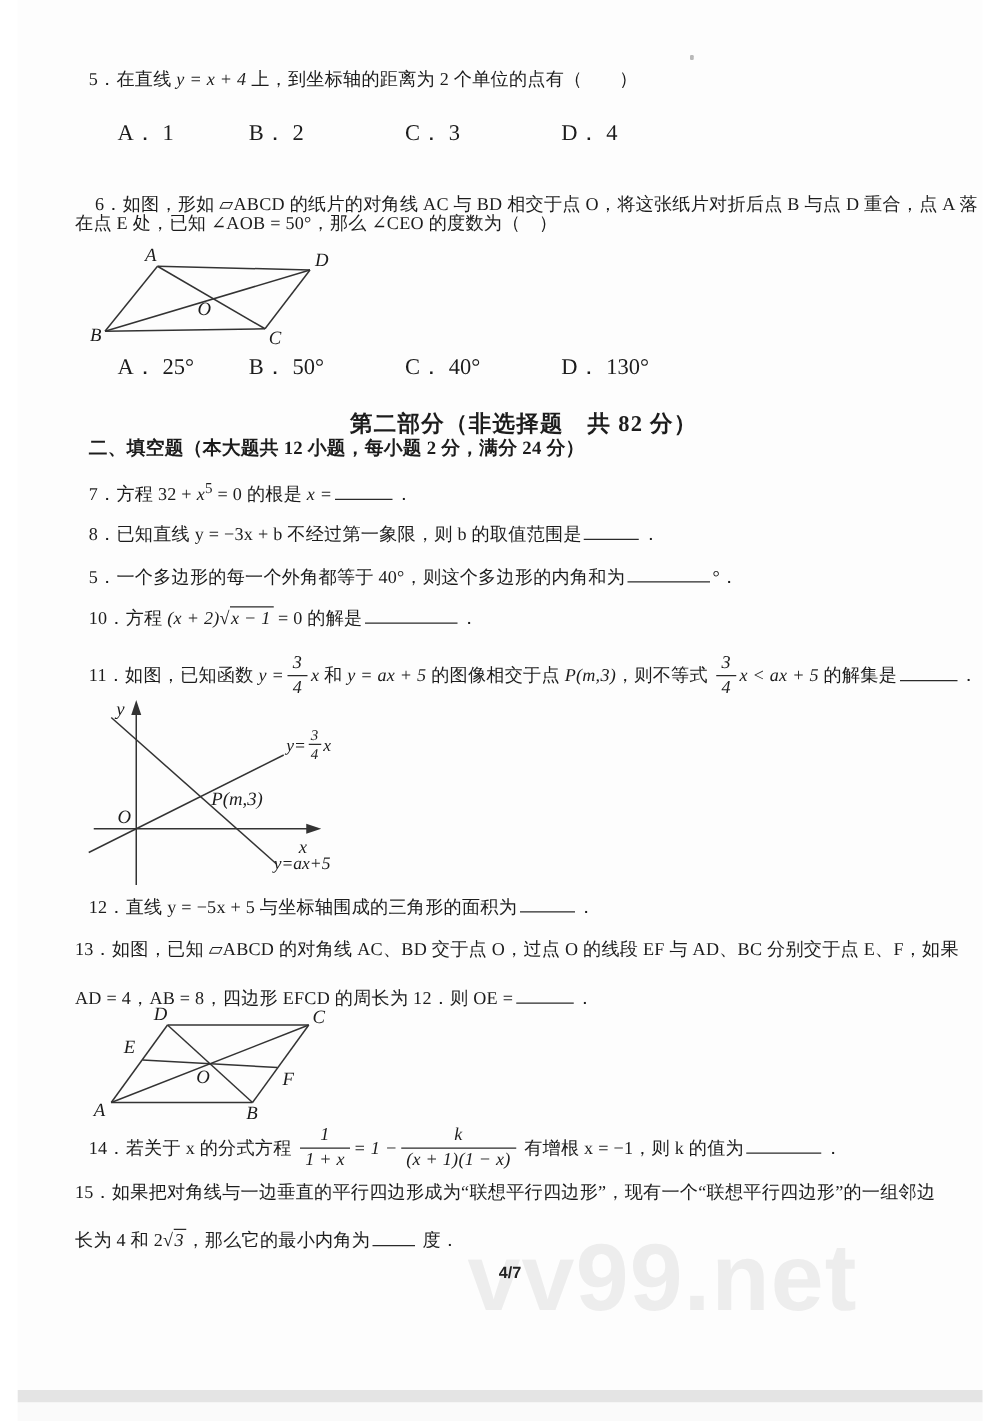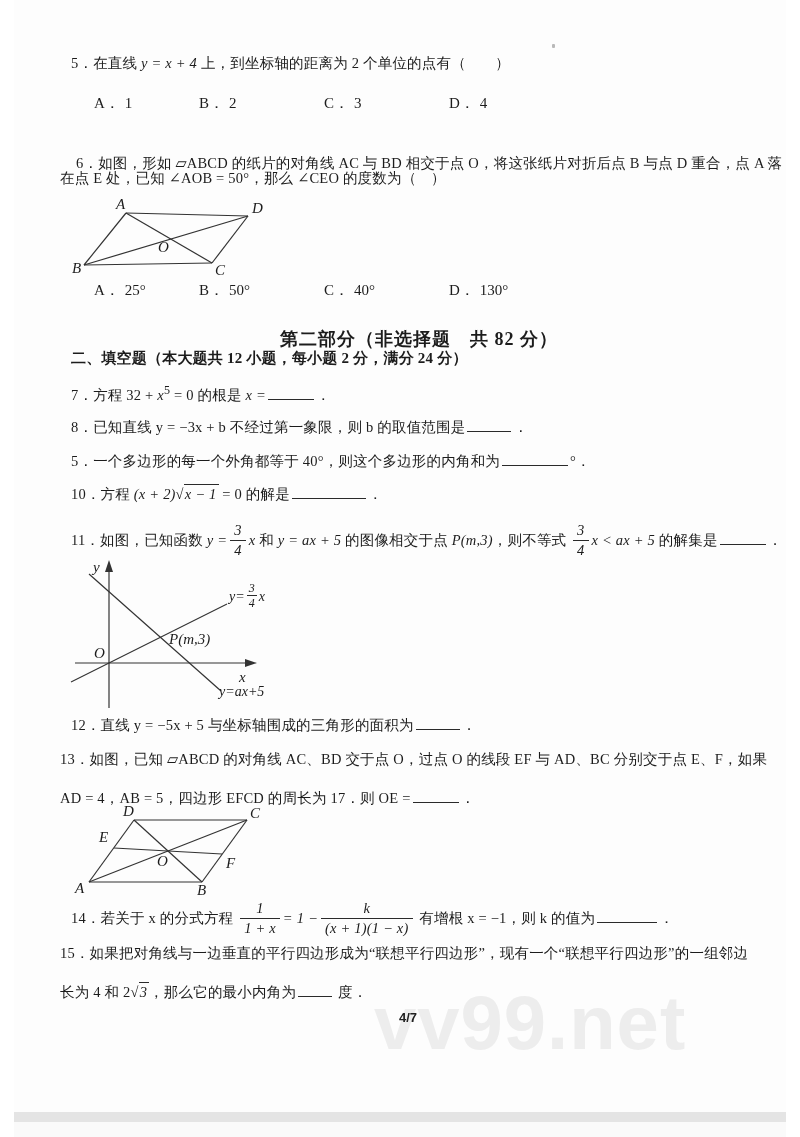--- a/index.html
+++ b/index.html
@@ -5,21 +5,21 @@
   * { box-sizing: border-box; }
   html,body { margin:0; padding:0; background:#ffffff; }
   .page {
     position:relative; width:772px; height:1137px; margin:0 auto;
     background:#fdfdfd; overflow:hidden;
     font-family:"Liberation Serif","DejaVu Serif",serif;
     color:#1c1c1c;
   }
   .q { position:absolute; font-size:14.5px; white-space:nowrap; letter-spacing:0.2px; }
   .m { font-style:italic; font-family:"Liberation Serif","DejaVu Serif",serif; }
-  .opts { position:absolute; left:57px; width:710px; height:22px; font-size:15px; }
+  .opts { position:absolute; left:57px; width:710px; height:22px; font-size:18px; }
   .opt { position:absolute; white-space:nowrap; }
   .optv { margin-left:5px; }
   .blank { display:inline-block; border-bottom:1.2px solid #2a2a2a; height:13px; vertical-align:baseline; margin:0 2px; }
   .frac { display:inline-block; vertical-align:middle; text-align:center; line-height:1; margin:0 3px; position:relative; top:-2px; }
   .frac .num { display:block; padding:1px 4px 2px; border-bottom:1.2px solid #2a2a2a; font-style:italic; }
   .frac .den { display:block; padding:2px 4px 0; font-style:italic; }
   .frac.small { font-size:12px; margin:0 2px; }
   .frac.small .num { padding:0 2px 1px; }
   .frac.small .den { padding:1px 2px 0; }
   .sqrt { display:inline-block; white-space:nowrap; }
@@ -139,21 +139,21 @@
     </div>
     <div class="figlabel m" style="left:150px; top:126px;">y=ax+5</div>
   </div>
 
   <div class="q" style="left:57px; top:716px;">
     <span>12．直线 y = −5x + 5 与坐标轴围成的三角形的面积为</span><span class="blank" style="width:44px;"></span><span>．</span>
   </div>
 
   <div class="q" style="left:46px; top:750px;">13．如图，已知 ▱ABCD 的对角线 AC、BD 交于点 O，过点 O 的线段 EF 与 AD、BC 分别交于点 E、F，如果</div>
   <div class="q" style="left:46px; top:789px;">
-    <span>AD = 4，AB = 5，四边形 EFCD 的周长为 17．则 OE =</span><span class="blank" style="width:46px;"></span><span>．</span>
+    <span>AD = 4，AB = 8，四边形 EFCD 的周长为 12．则 OE =</span><span class="blank" style="width:46px;"></span><span>．</span>
   </div>
 
   <div class="fig" style="left:55px; top:802px; width:260px; height:95px;">
     <svg width="260" height="95" viewBox="0 0 260 95">
       <g>
         <line x1="20" y1="80" x2="133" y2="80"></line>
         <line x1="133" y1="80" x2="178" y2="18"></line>
         <line x1="178" y1="18" x2="65" y2="18"></line>
         <line x1="65" y1="18" x2="20" y2="80"></line>
         <line x1="20" y1="80" x2="178" y2="18"></line>

